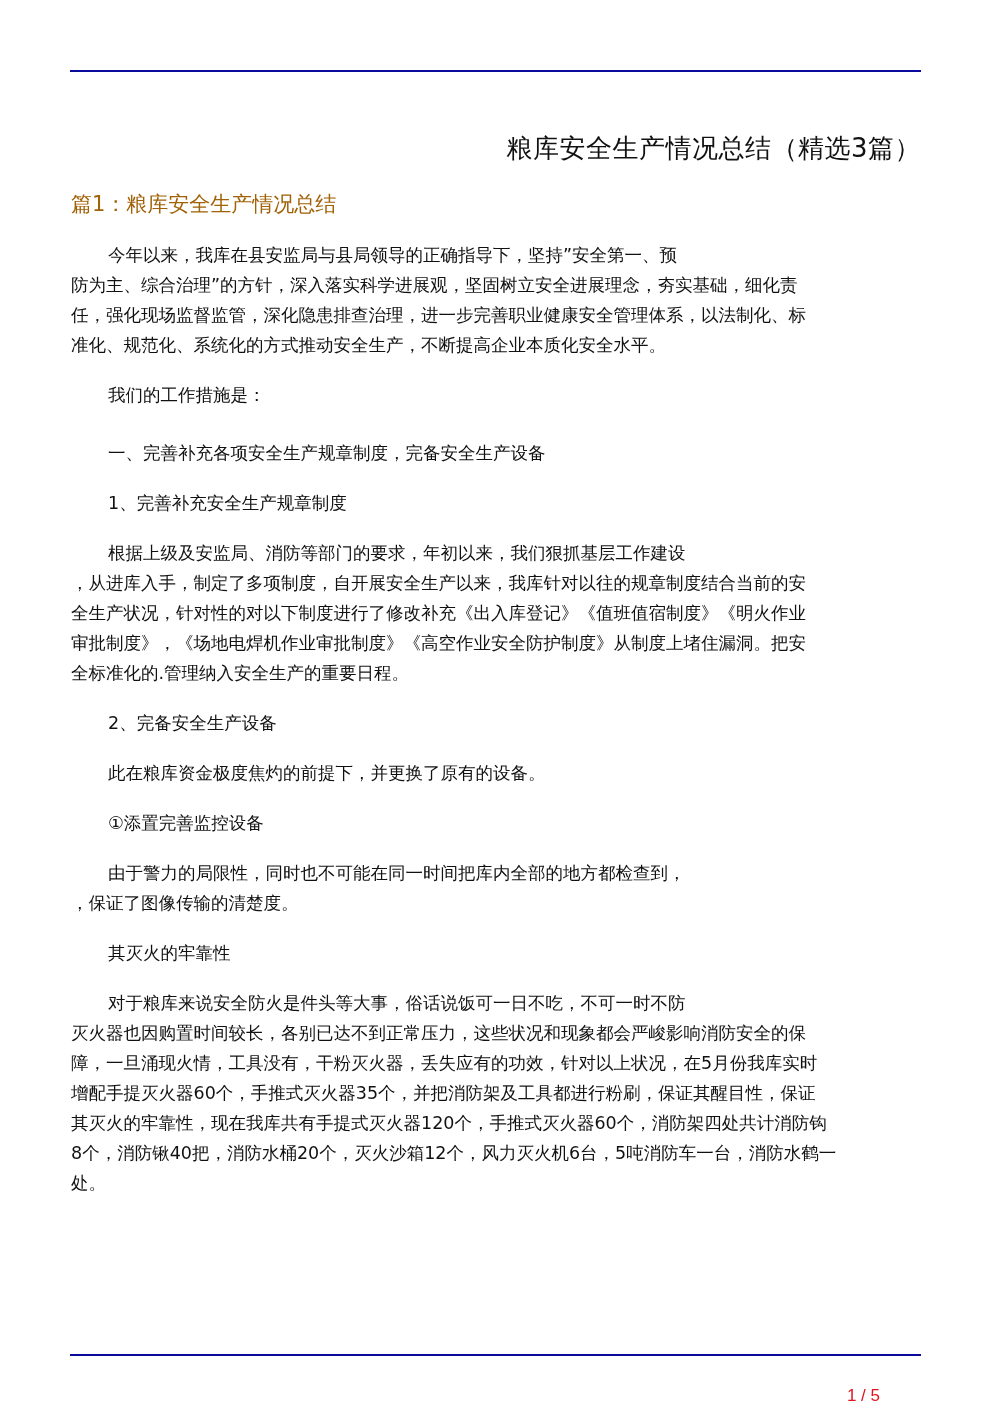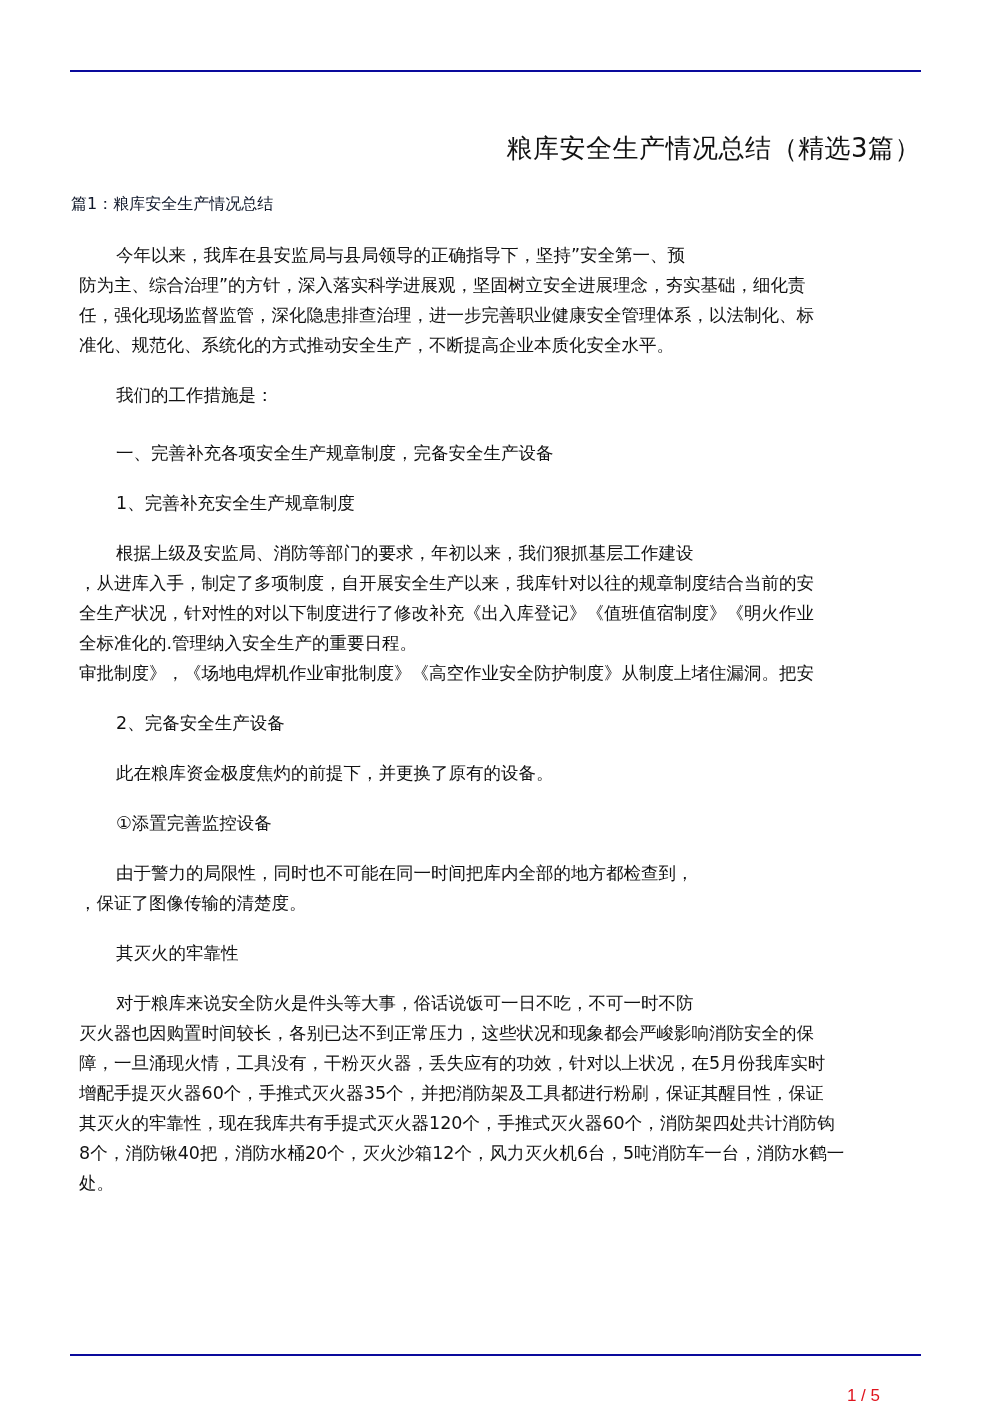--- a/index.html
+++ b/index.html
@@ -43,41 +43,40 @@
       text-align: right;
       font-size: 26px;
       line-height: 36px;
       color: #111111;
       letter-spacing: 0.5px;
     }
     .section-heading {
       position: absolute;
       top: 188px;
       left: 71px;
-      font-size: 16px;
+      font-size: 21px;
       line-height: 32px;
-      color: #0f172a;
+      color: #a16207;
     }
     .content {
       position: absolute;
       top: 240px;
       left: 71px;
       width: 842px;
     }
     .p {
       margin: 0;
       font-size: 17.5px;
       line-height: 30px;
       text-align: justify;
       text-indent: 37px;
       word-break: break-all;
     }
     .p .ln {
       display: block;
-      margin-left: 8px;
     }
     .p .ln + .ln { text-indent: 0; }
     .gap { height: 20px; }
   </style>
 </head>
 <body>
 
 <div class="rule top"></div>
 
 <h1 class="title" style="margin:0;font-weight:normal;">粮库安全生产情况总结（精选3篇）</h1>
@@ -101,22 +100,22 @@
   </p>
   <div class="gap" style="height:20px"></div>
   <p class="p">
     <span class="ln">1、完善补充安全生产规章制度</span>
   </p>
   <div class="gap" style="height:20px"></div>
   <p class="p">
     <span class="ln">根据上级及安监局、消防等部门的要求，年初以来，我们狠抓基层工作建设</span>
     <span class="ln">，从进库入手，制定了多项制度，自开展安全生产以来，我库针对以往的规章制度结合当前的安</span>
     <span class="ln">全生产状况，针对性的对以下制度进行了修改补充《出入库登记》《值班值宿制度》《明火作业</span>
+    <span class="ln">审批制度》，《场地电焊机作业审批制度》《高空作业安全防护制度》从制度上堵住漏洞。把安</span>
     <span class="ln">全标准化的.管理纳入安全生产的重要日程。</span>
-    <span class="ln">审批制度》，《场地电焊机作业审批制度》《高空作业安全防护制度》从制度上堵住漏洞。把安</span>
   </p>
   <div class="gap" style="height:20px"></div>
   <p class="p">
     <span class="ln">2、完备安全生产设备</span>
   </p>
   <div class="gap" style="height:20px"></div>
   <p class="p">
     <span class="ln">此在粮库资金极度焦灼的前提下，并更换了原有的设备。</span>
   </p>
   <div class="gap" style="height:20px"></div>

